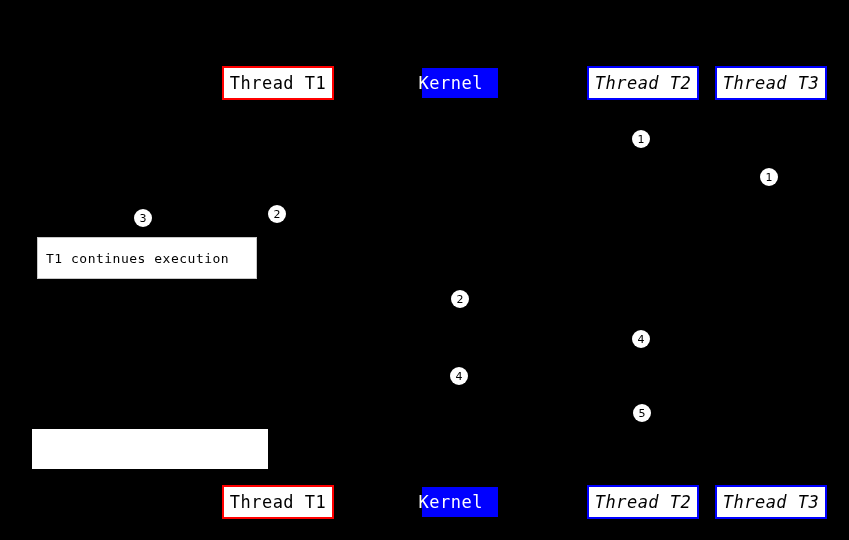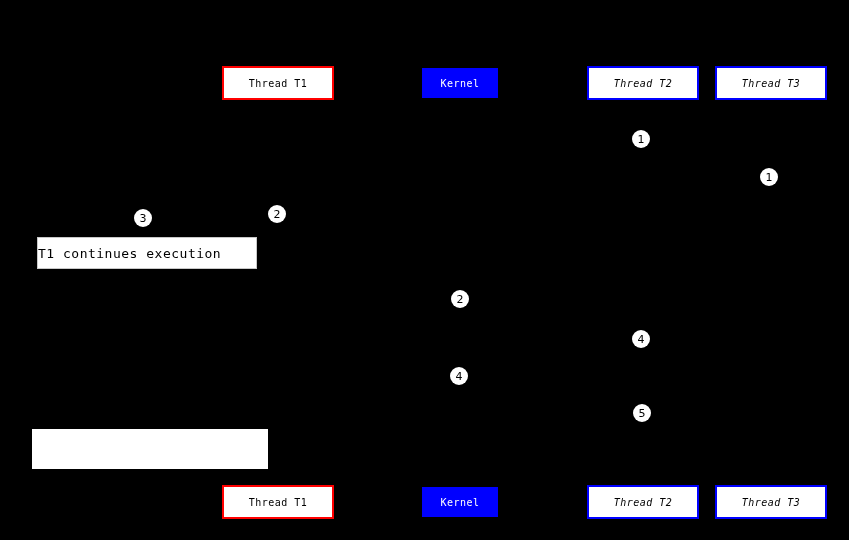--- a/index.html
+++ b/index.html
@@ -21,48 +21,49 @@
     width: 849px;
     height: 540px;
   }
   .node {
     position: absolute;
     box-sizing: border-box;
     display: flex;
     align-items: center;
     justify-content: center;
     font-family: "DejaVu Sans Mono", monospace;
-    font-size: 10px;
+    font-size: 17px;
     letter-spacing: 0.5px;
     white-space: nowrap;
   }
   .thread-box {
     background: #ffffff;
     color: #000000;
     border: 2px solid #ff0000;
     height: 34px;
     padding: 0 12px;
   }
   .thread-box.blue-border {
     border-color: #0000ff;
     font-style: italic;
   }
   .kernel-box {
     background: #0000ff;
     color: #ffffff;
     border: 1px solid #0000ff;
     height: 30px;
     padding: 4px 14px;
+    justify-content: flex-end;
   }
   .note-box {
     background: #ffffff;
     color: #000000;
     border: 1px solid #c8c8c8;
-    height: 32px;
-    padding: 0 0;
+    height: 42px;
+    padding: 0 8px;
     font-size: 13px;
   }
   .blank-box {
     background: #ffffff;
     border: 1px solid #ffffff;
   }
   .step {
     position: absolute;
     width: 18px;
     height: 18px;

